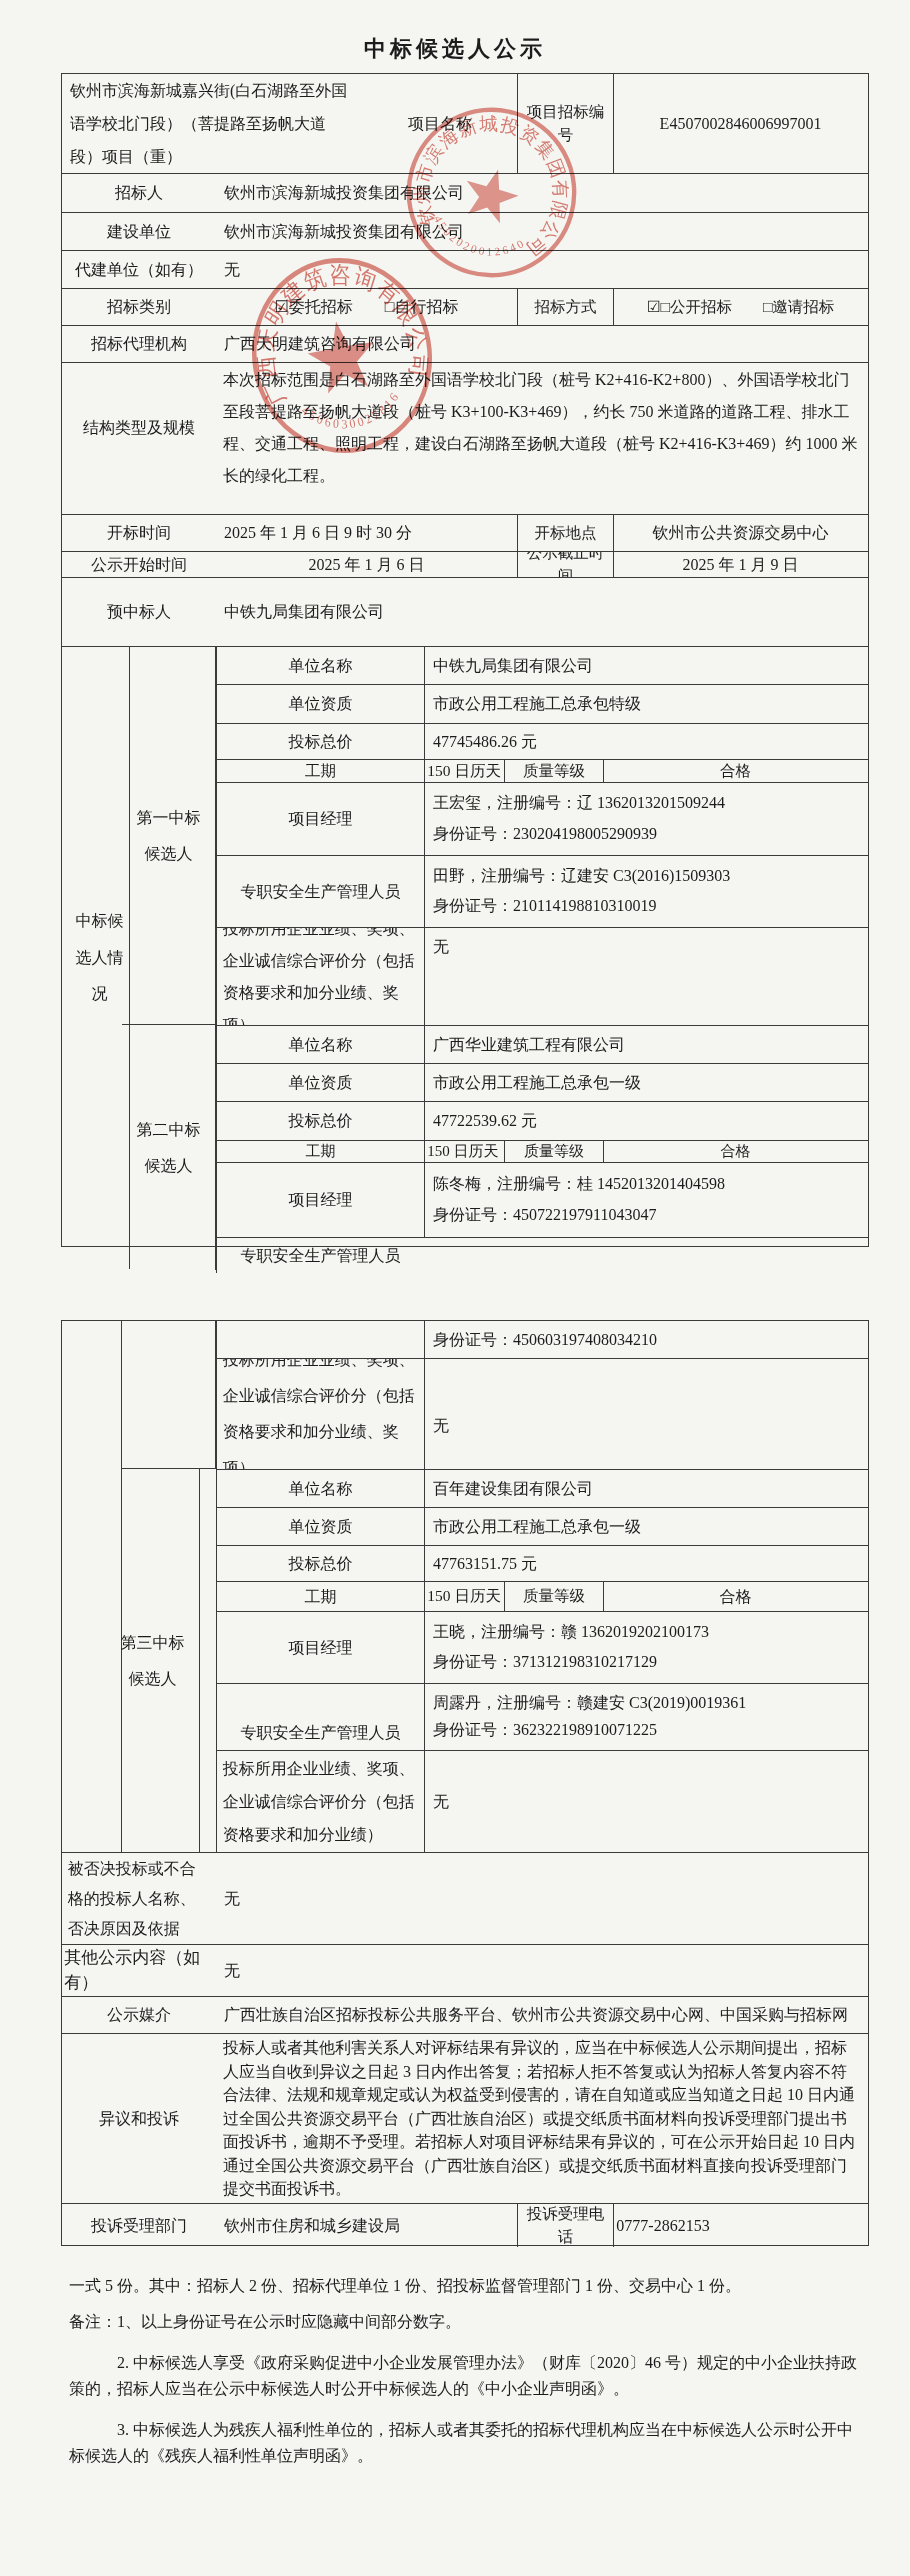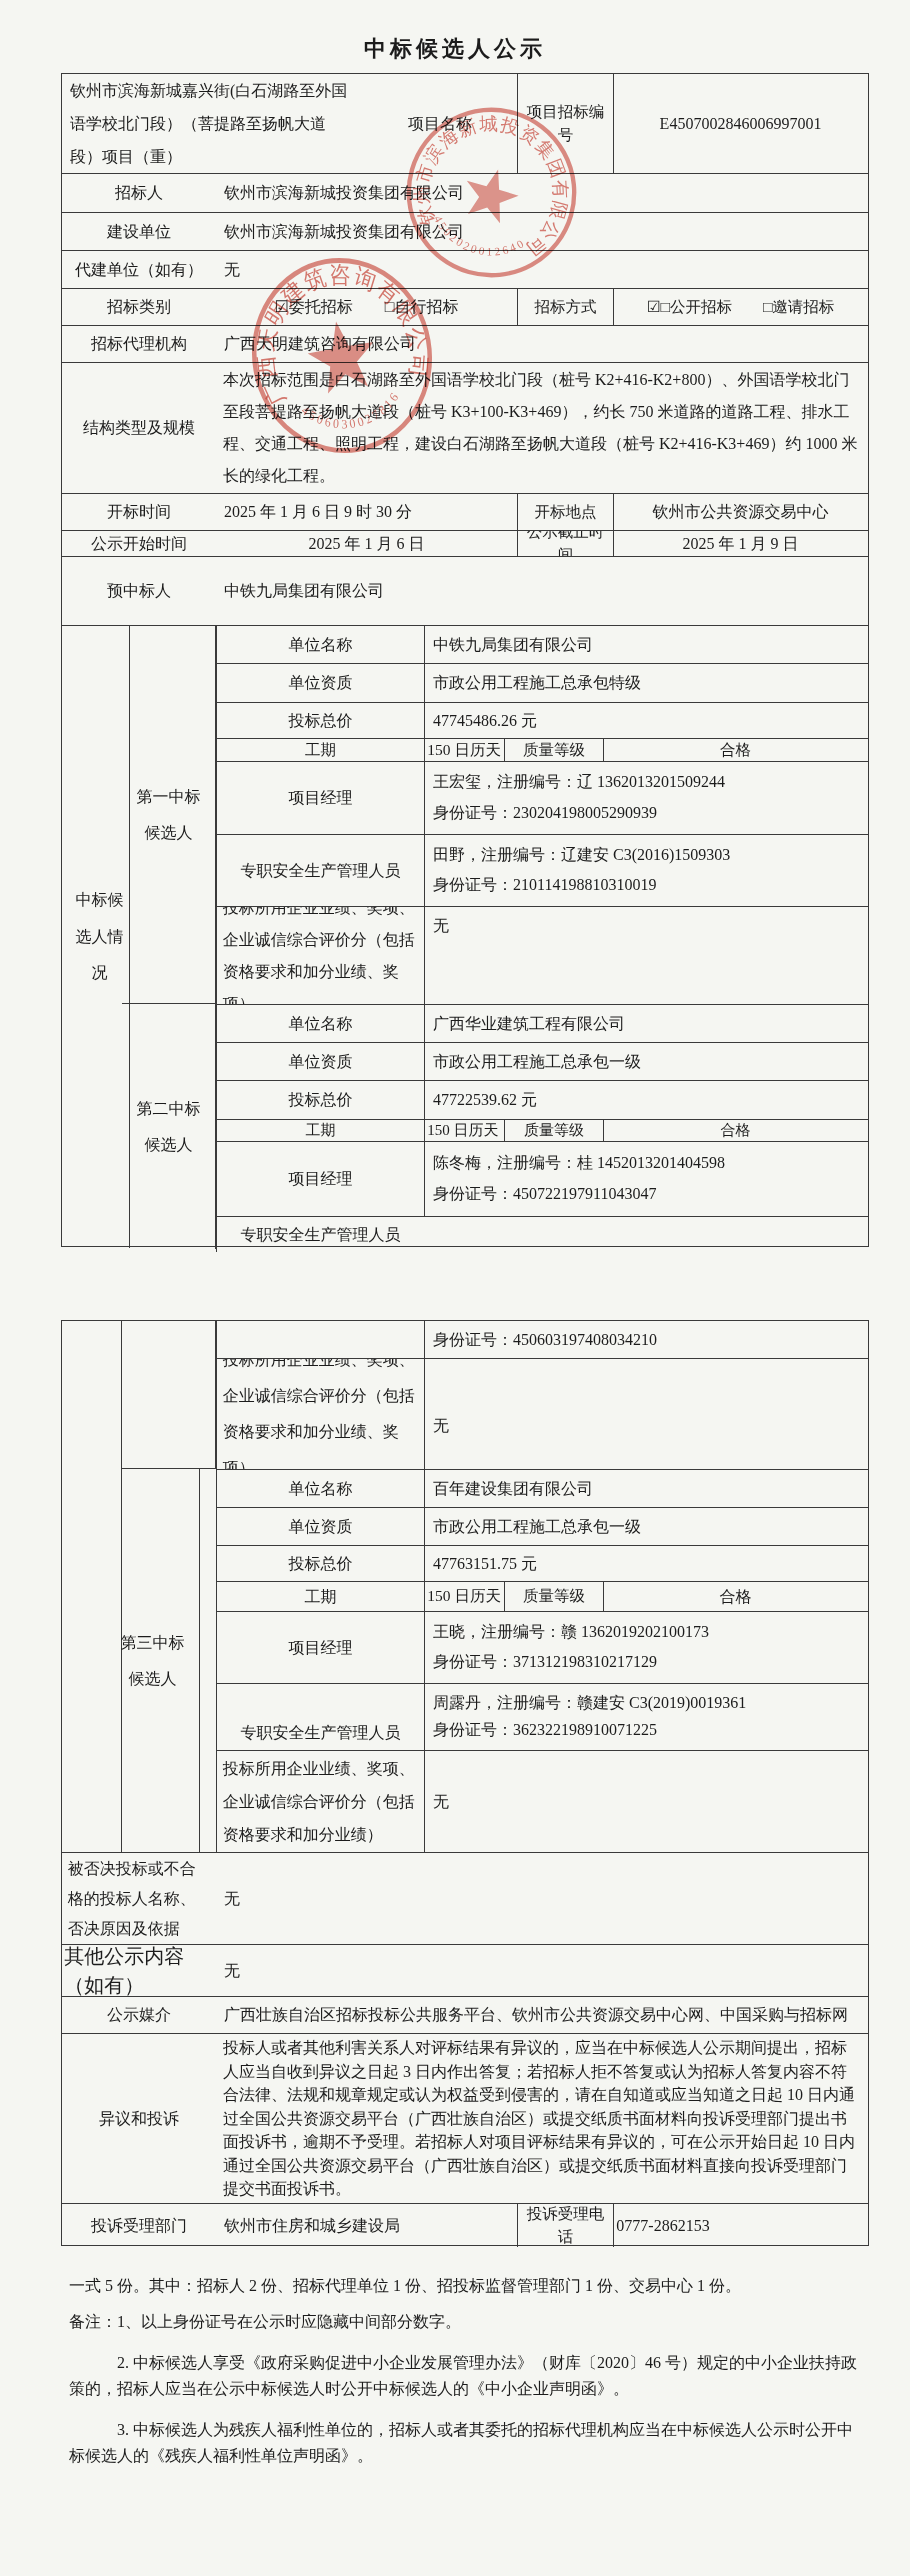--- a/index.html
+++ b/index.html
@@ -115,21 +115,21 @@
     <div class="row" style="height:37px;">
       <div class="cell lab c1">招标代理机构</div>
       <div class="cell val vfull">广西天明建筑咨询有限公司</div>
     </div>
 
     <div class="row" style="height:131px;">
       <div class="cell lab c1">结构类型及规模</div>
       <div class="cell val vfull" style="line-height:32px;padding:1.1px 6.9px;">本次招标范围是白石湖路至外国语学校北门段（桩号 K2+416-K2+800）、外国语学校北门至段菩提路至扬帆大道段（桩号 K3+100-K3+469），约长 750 米道路的道路工程、排水工程、交通工程、照明工程，建设白石湖路至扬帆大道段（桩号 K2+416-K3+469）约 1000 米长的绿化工程。</div>
     </div>
 
-    <div class="row" style="height:37px;">
+    <div class="row" style="height:37px;margin-top:21px;">
       <div class="cell lab c1">开标时间</div>
       <div class="cell val v1">2025 年 1 月 6 日 9 时 30 分</div>
       <div class="cell lab l2 bl">开标地点</div>
       <div class="cell ctr v2 bl">钦州市公共资源交易中心</div>
     </div>
 
     <div class="row" style="height:26px;">
       <div class="cell lab c1">公示开始时间</div>
       <div class="cell ctr v1">2025 年 1 月 6 日</div>
       <div class="cell lab l2 bl">公示截止时间</div>
@@ -275,21 +275,21 @@
         <div class="cell val cv bl" style="justify-content:center;">无</div>
       </div>
     </div>
 
     <div class="row" style="height:92px;">
       <div class="cell val c1" style="line-height:30px;padding:1.1px 5.7px;">被否决投标或不合格的投标人名称、否决原因及依据</div>
       <div class="cell val vfull">无</div>
     </div>
 
     <div class="row" style="height:52px;">
-      <div class="cell val c1" style="font-size:20px;padding:1.1px 2.3px;">其他公示内容（如有）</div>
+      <div class="cell val c1" style="font-size:17px;padding:1.1px 2.3px;">其他公示内容（如有）</div>
       <div class="cell val vfull">无</div>
     </div>
 
     <div class="row" style="height:37px;">
       <div class="cell lab c1">公示媒介</div>
       <div class="cell val vfull">广西壮族自治区招标投标公共服务平台、钦州市公共资源交易中心网、中国采购与招标网</div>
     </div>
 
     <div class="row" style="height:170px;">
       <div class="cell lab c1">异议和投诉</div>

